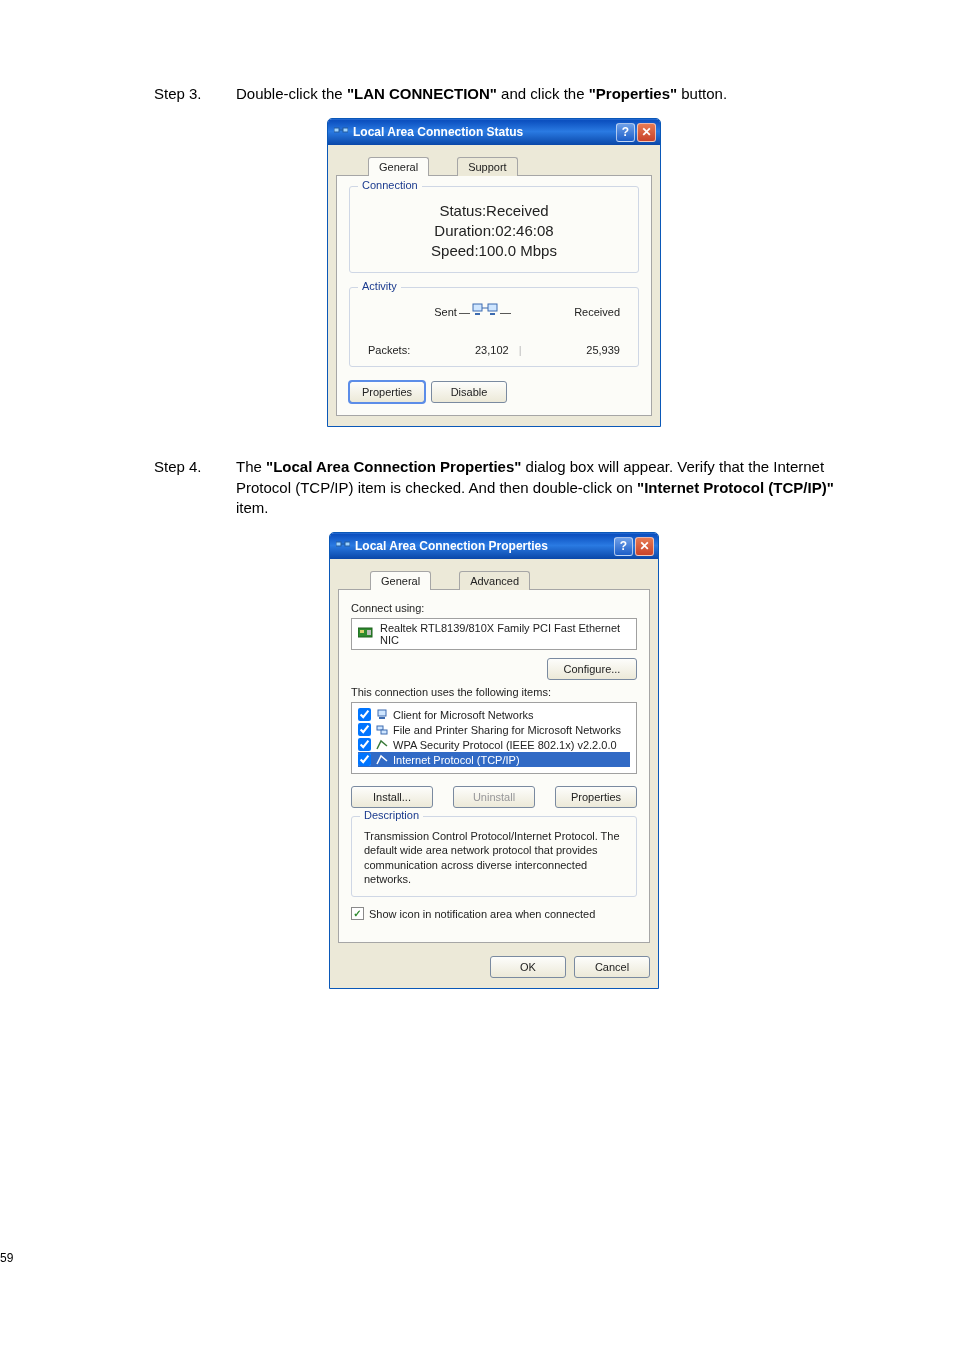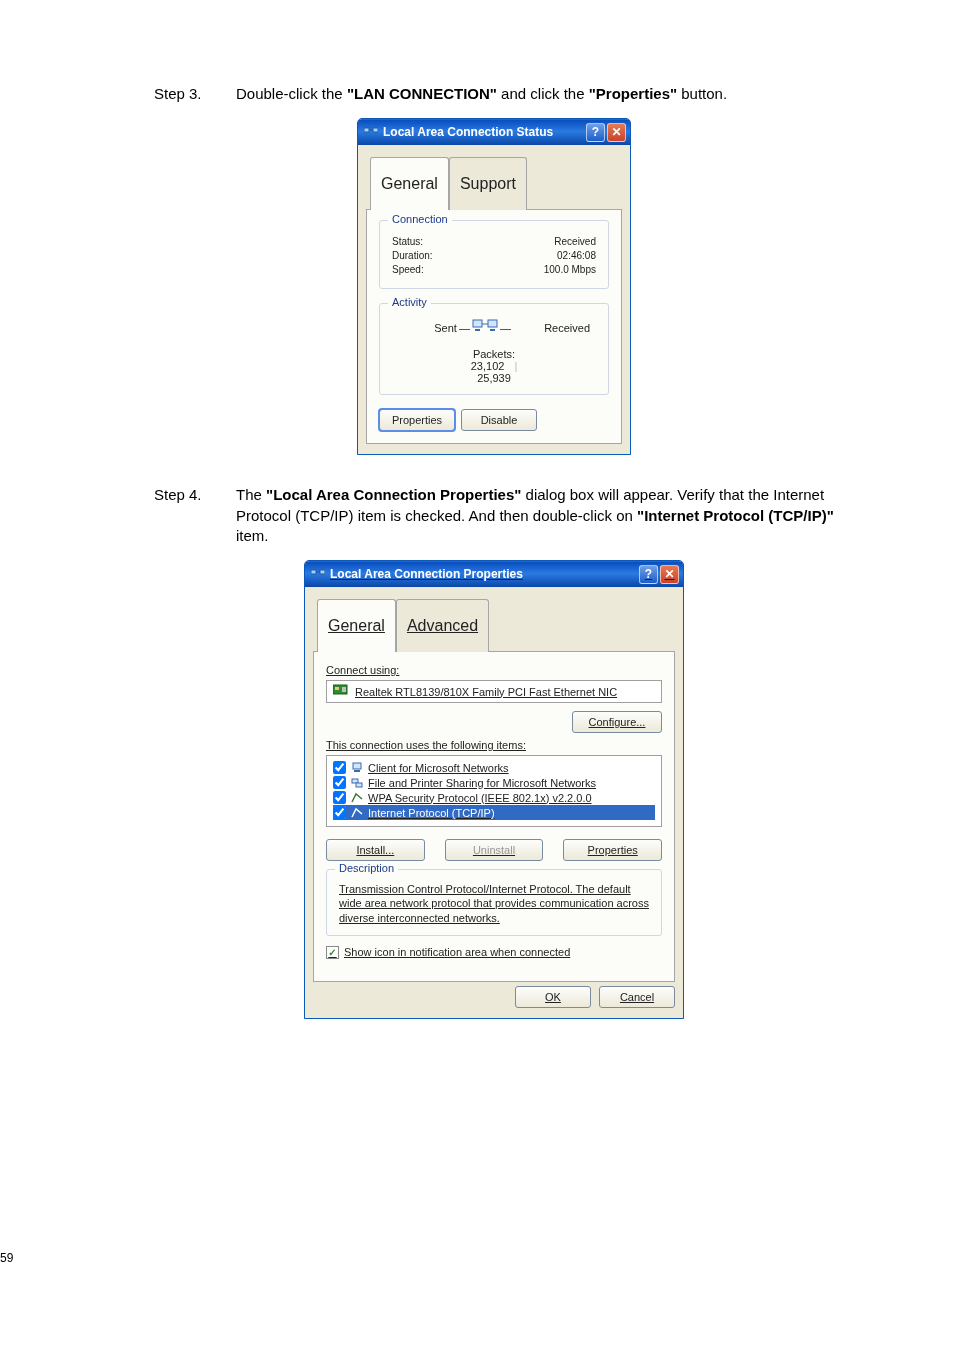--- a/index.html
+++ b/index.html
@@ -31,21 +31,21 @@
   .pagenum {
     position: absolute;
     left: 0; right: 0;
     bottom: 86px;
     text-align: left;
     font-size: 12px;
   }
 
   
   .dlg {
-    width: 274px;
+    width: 334px;
     margin: 4px auto 30px auto;
     border: 1px solid #0a58b8;
     border-radius: 5px 5px 0 0;
     background: #ece9d8;
     font-family: Tahoma, Arial, sans-serif;
     font-size: 11px;
     color: #222;
   }
   .titlebar {
     background: linear-gradient(to bottom, #2a6fd6 0%, #0b4fbf 6%, #2a7ae2 48%, #0a47a8 100%);
@@ -67,28 +67,29 @@
     font-weight: bold; font-size: 12px; color: #fff;
     border: 1px solid rgba(255,255,255,.6);
   }
   .winbtn.help  { background: linear-gradient(to bottom,#6fa0e8,#1c5ec8); }
   .winbtn.close { background: linear-gradient(to bottom,#e77a52,#c8432b); }
   .dlg-body { padding: 6px 8px 10px 8px; }
 
   
   .tabs { display: flex; padding: 6px 0 0 4px; }
   .tab {
-    padding: 17px 10px;
+    padding: 3px 10px;
     background: #ece9d8;
     border: 1px solid #a6a6a6;
     border-bottom: none;
     border-radius: 3px 3px 0 0;
     margin-right: 0px;
     position: relative;
-    font-size: 16px;
+    font-size: 11px;
+    margin-left: 28px;
   }
   .tab.active { background:#fcfcf8; z-index: 2; }
   .tabpanel {
     border: 1px solid #a6a6a6;
     background: #fcfcf8;
     margin-top: -1px;
     padding: 10px 12px 12px 12px;
   }
 
   
@@ -100,27 +101,27 @@
     position: relative;
   }
   .group-title {
     position: absolute;
     top: -8px; left: 8px;
     background: #fcfcf8;
     padding: 0 4px;
     color: #1a3a8e;
     font-size: 11px;
   }
-  .kvrow { display: flex; justify-content: space-between; font-size: 10px; margin: 3px 0; }
+  .kvrow { display: flex; justify-content: center; font-size: 15px; margin: 3px 0; }
 
   
   .act-header { display:flex; justify-content:space-between; align-items:center; padding: 0 6px; font-size:11px;}
   .act-center { display:flex; align-items:center; gap:2px; }
   .act-center .mon { color:#4a6aa8; font-size:16px; }
-  .pkrow { display:flex; justify-content:space-between; align-items:center; margin-top:8px; padding:0 6px; font-size:11px;flex-direction:column;}
+  .pkrow { display:flex; justify-content:space-between; align-items:center; margin-top:20px; padding:0 6px; font-size:11px;}
   .pkmid { display:flex; align-items:center; gap:10px;}
   .pkmid .sep { color:#bbb; }
 
   .btnrow { display:flex; gap:6px; }
   .xp-btn {
     min-width: 76px;
     height: 22px;
     border: 1px solid #7a8aa0;
     border-radius: 3px;
     background: linear-gradient(to bottom,#fdfdfb,#ece9d8);
@@ -159,21 +160,21 @@
   .item-row.sel .ic { color:#fff; }
 
   .btn3 { display:flex; gap:20px; margin-bottom:4px;}
   .btn3 .xp-btn { flex:1; min-width:0; }
   .xp-btn.disabled { color:#97979a; }
 
   .desc-text { font-size:11px; line-height:1.3; }
   .notif-row { display:flex; align-items:center; gap:5px; font-size:11px; margin-top:10px; margin-bottom:8px;}
   .notif-row .chk { color:#2f8a2f; font-weight:bold; border:1px solid #8a8a8a; width:13px; height:13px; display:inline-flex;align-items:center;justify-content:center;font-size:10px;background:#fff; }
 
-  .okrow { display:flex; gap:8px; justify-content:flex-end; padding-top:4px;}
+  .okrow { display:flex; gap:8px; justify-content:flex-end; padding-top:13px;}
 </style>
 </head>
 <body>
 
 <div class="page">
 
 
   <div class="step-row">
     <div class="step-label">Step 3.</div>
     <div class="step-body">
@@ -256,21 +257,21 @@
     </div>
   </div>
 
   <div class="step-row">
     <div class="step-label">Step 4.</div>
     <div class="step-body">
       <span>The </span><b>"Local Area Connection Properties"</b><span> dialog box will appear. Verify that the Internet Protocol (TCP/IP) item is checked. And then double-click on </span><b>"Internet Protocol (TCP/IP)"</b><span> item.</span>
     </div>
   </div>
 
-  <div class="dlg dlg2" style="width:380px;text-decoration:underline;">
+  <div class="dlg dlg2" style="width:330px;">
     <div class="titlebar">
       <span class="nic-icon">
         <svg width="14" height="12" viewBox="0 0 14 12">
             <rect x="0" y="3" width="5" height="4" fill="#9fd4ff" stroke="#235a9e"></rect>
             <rect x="9" y="3" width="5" height="4" fill="#9fd4ff" stroke="#235a9e"></rect>
             <path d="M5 5 H9" stroke="#235a9e"></path>
           </svg>
       </span>
       <span class="ttext">Local Area Connection Properties</span>
       <span class="winbtns">

